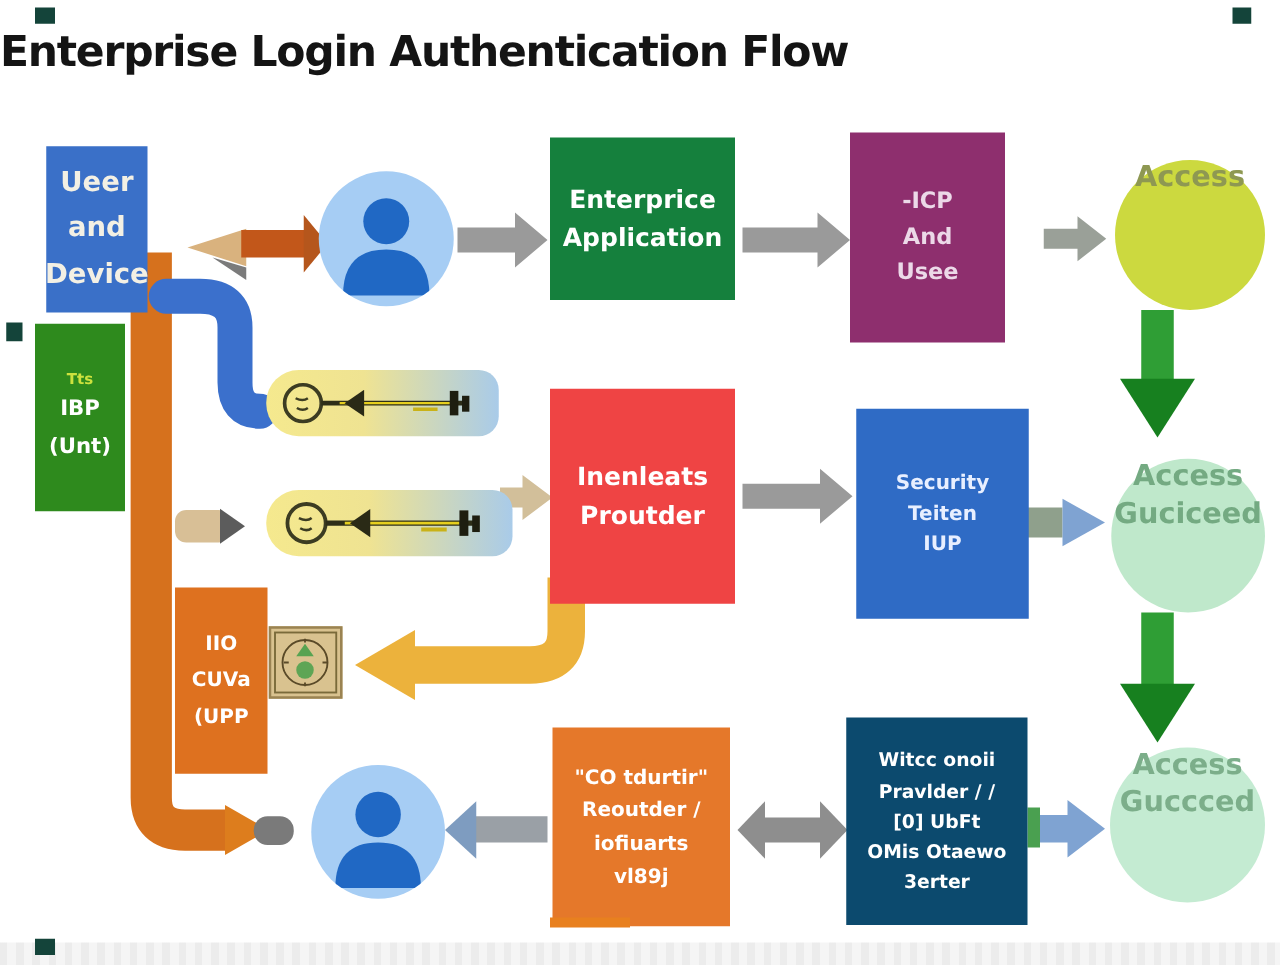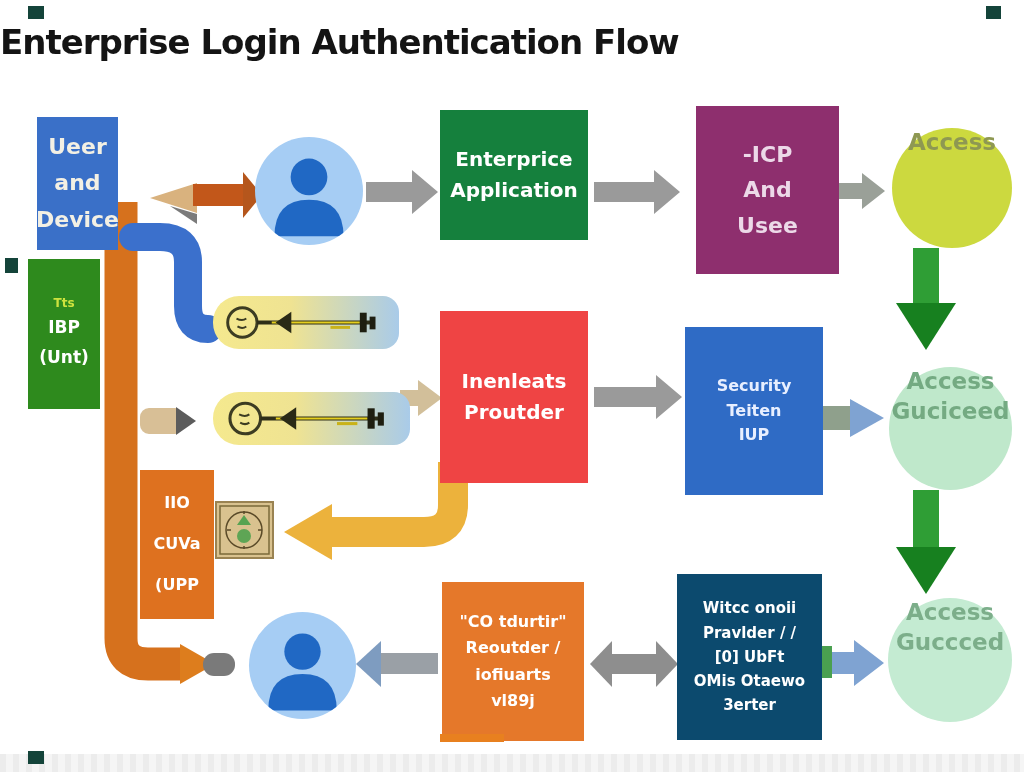--- a/index.html
+++ b/index.html
@@ -9,24 +9,24 @@
          font-size:34px;font-weight:bold;color:#141414;letter-spacing:-1px;}
   svg.layer{position:absolute;left:0;top:0;z-index:1;}
   .box{position:absolute;z-index:2;display:flex;flex-direction:column;align-items:center;
        justify-content:center;text-align:center;font-weight:bold;color:#fff;}
   .circle{position:absolute;z-index:2;border-radius:50%;display:flex;flex-direction:column;
           align-items:center;justify-content:flex-start;text-align:center;font-weight:bold;margin-left:24px;}
   .b-user{left:37px;top:117px;width:81px;height:133px;background:#3a70c8;font-size:22px;line-height:1.65;color:#f3f0e4;}
   .b-idp{left:28px;top:259px;width:72px;height:150px;background:#2e8a1d;font-size:17px;line-height:1.8;}
   .b-idp .tiny{font-size:12px;color:#cde23e;line-height:1.4;}
   .b-app{left:440px;top:110px;width:148px;height:130px;background:#15803d;font-size:20px;line-height:1.55;}
-  .b-icp{left:696px;top:106px;width:143px;height:168px;background:#8e2f6e;font-size:22px;line-height:1.6;color:#ecd9e8;}
+  .b-icp{left:680px;top:106px;width:124px;height:168px;background:#8e2f6e;font-size:18px;line-height:1.6;color:#ecd9e8;}
   .b-prov{left:440px;top:311px;width:148px;height:172px;background:#ef4444;font-size:20px;line-height:1.55;}
   .b-sec{left:685px;top:327px;width:138px;height:168px;background:#2f6bc5;font-size:16px;line-height:1.55;color:#e8efff;}
-  .b-io{left:140px;top:470px;width:74px;height:149px;background:#de711f;font-size:16px;line-height:1.8;gap:12px;}
+  .b-io{left:140px;top:470px;width:74px;height:149px;background:#de711f;font-size:16px;line-height:1.8;}
   .b-co{left:442px;top:582px;width:142px;height:159px;background:#e5782a;font-size:16px;line-height:1.65;}
   .b-wit{left:677px;top:574px;width:145px;height:166px;background:#0c4a6e;font-size:15px;line-height:1.62;}
   .c1{left:868px;top:128px;width:120px;height:120px;background:#ccd93f;color:#8e9852;font-size:23px;line-height:1.3;}
   .c2{left:865px;top:367px;width:123px;height:123px;background:#bfe8cb;color:#74aa82;font-size:23px;line-height:1.3;}
   .c3{left:864px;top:598px;width:124px;height:124px;background:#c4ebd2;color:#7cae8a;font-size:23px;line-height:1.3;}
   .avatar{position:absolute;z-index:2;border-radius:50%;background:#a6cdf4;overflow:hidden;}
   .av1{left:255px;top:137px;width:108px;height:108px;}
   .av2{left:249px;top:612px;width:107px;height:107px;}
   .keybanner{position:absolute;z-index:2;border-radius:26px 16px 16px 26px;
              background:linear-gradient(90deg,#f5e98e 0%,#efe392 42%,#a9cbe9 100%);}

